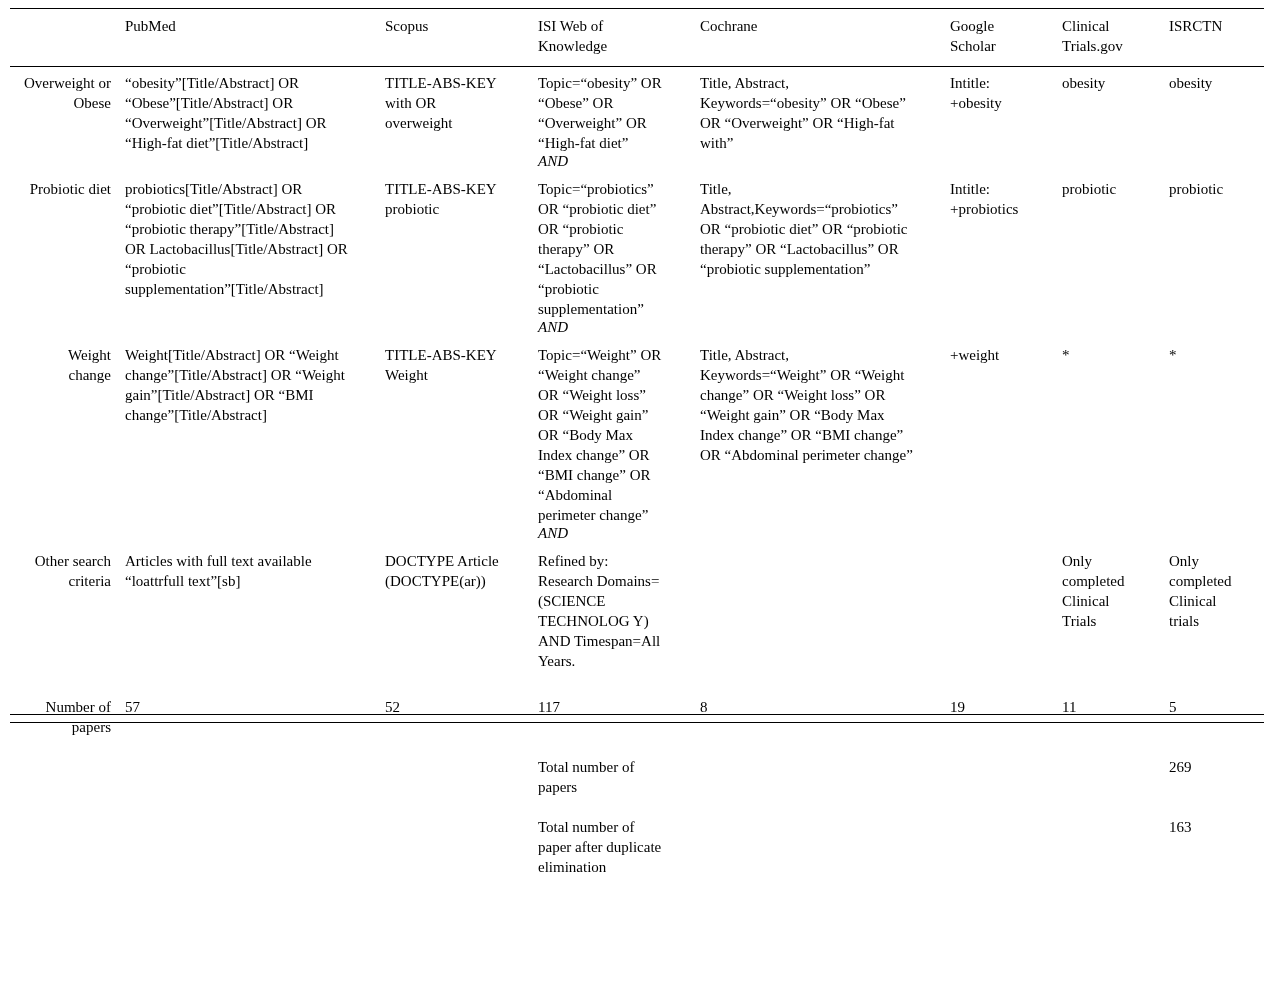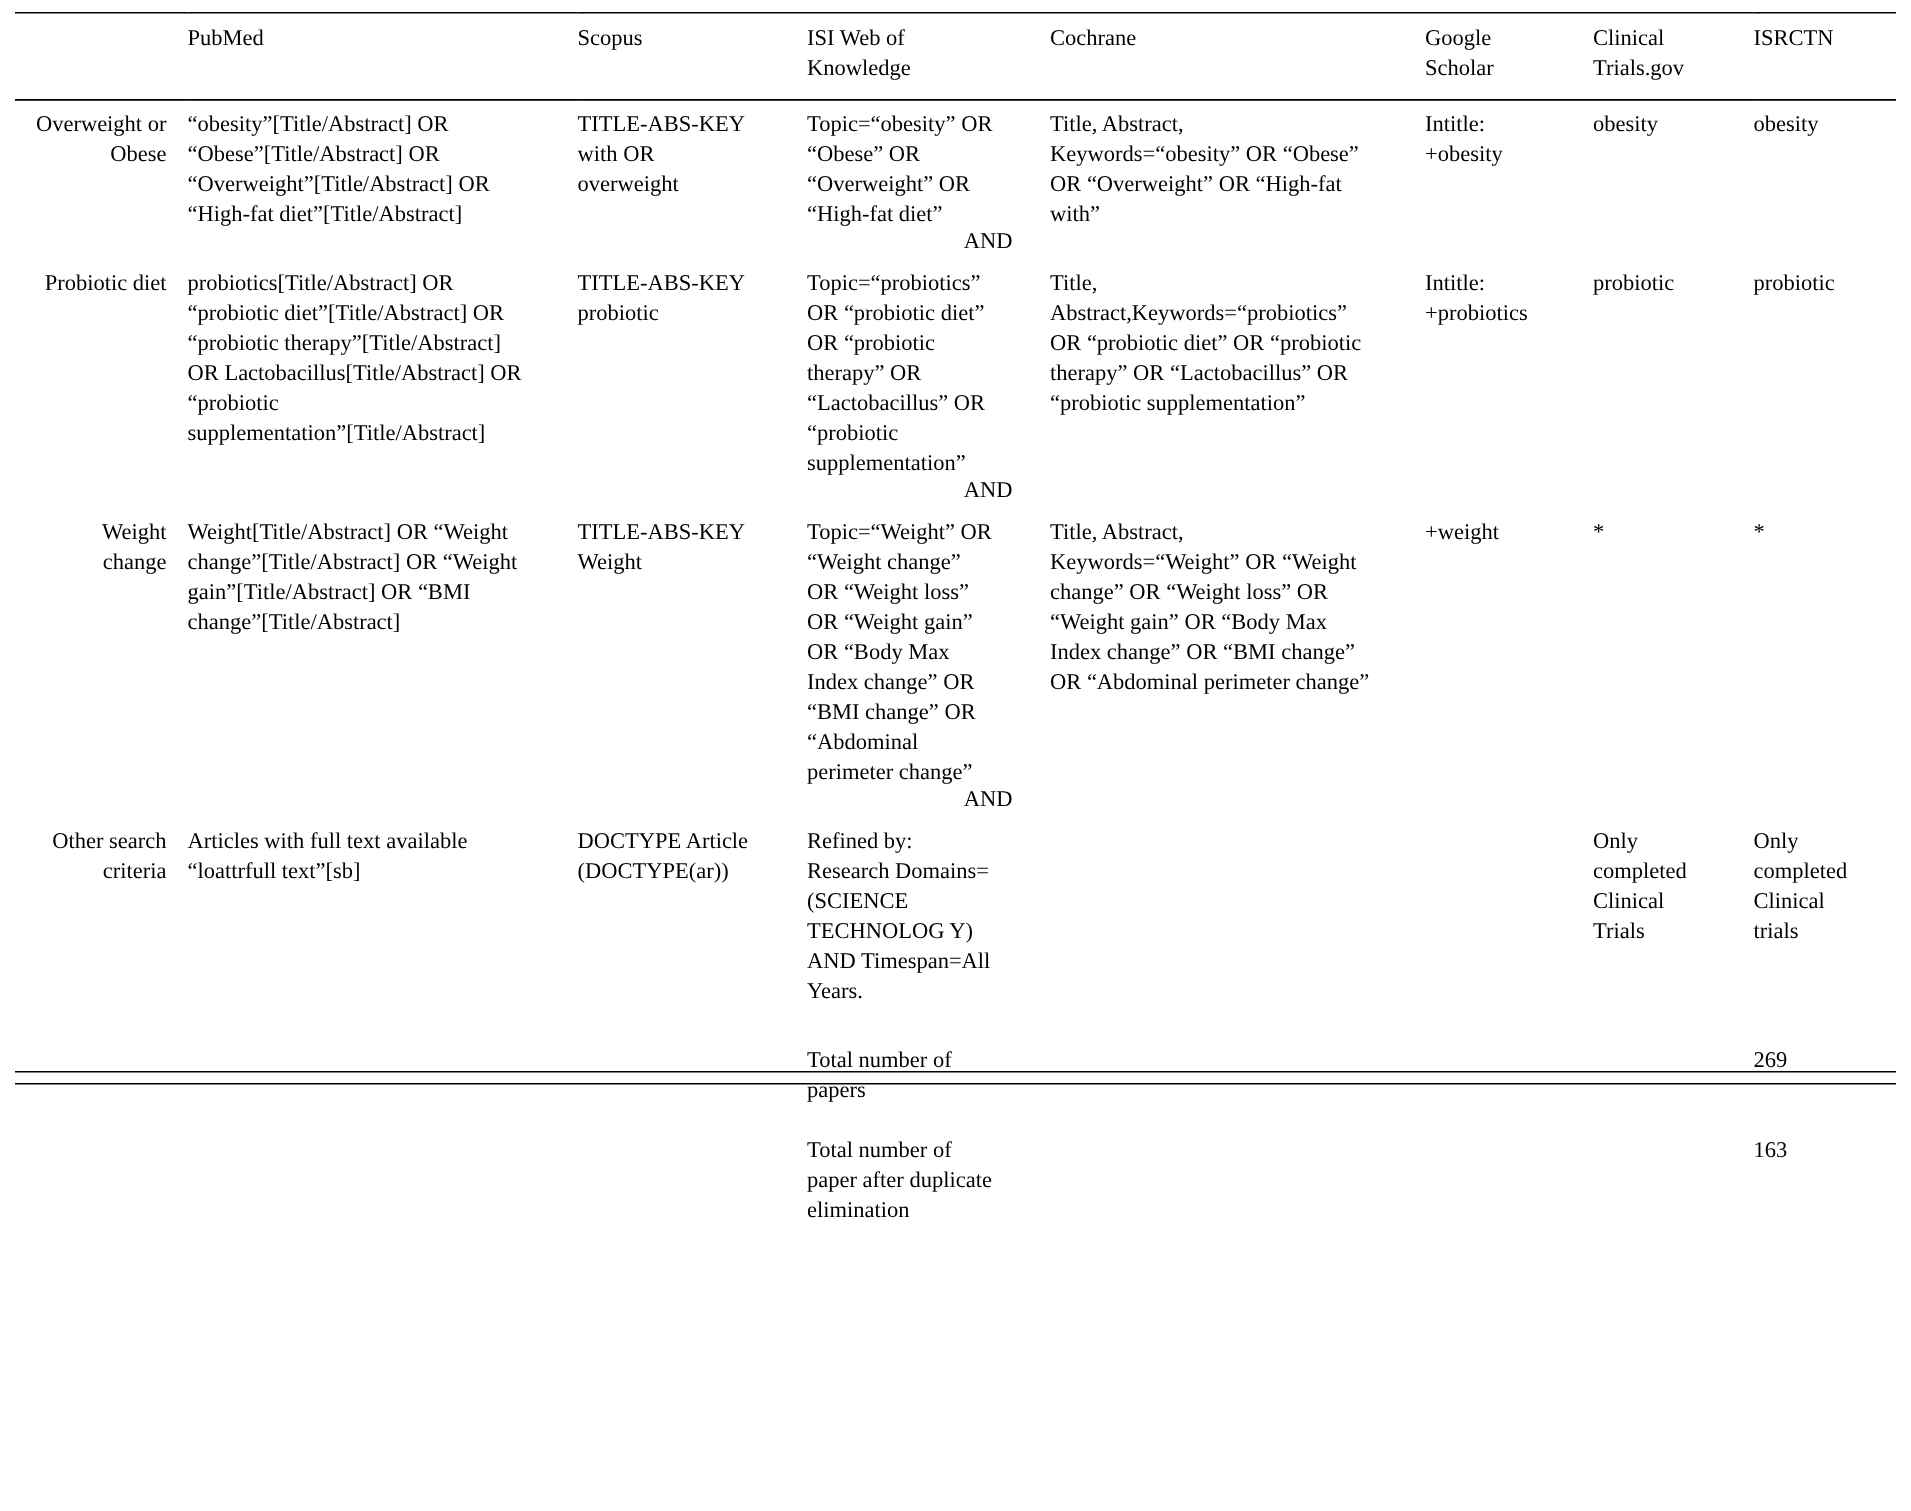--- a/index.html
+++ b/index.html
@@ -38,23 +38,24 @@
     padding: 6px 36px 20px 0;
     position: relative;
   }
   tbody tr.tight td { padding-bottom: 14px; }
   th.c0, td.c0 { padding-left: 12px; padding-right: 14px; text-align: right; }
   th.c7, td.c7 { padding-right: 20px; }
   .operator {
     position: absolute;
     bottom: 2px;
     left: 0;
-    right: 25px;
-    text-align: right;
+    right: 48px;
+    text-align: left;
     display: block;
+    font-style: italic;
   }
   .bottom-rules {
     position: absolute;
     left: 10px;
     bottom: 5px;
     width: 1254px;
   }
   .rule-a { border-top: 1.5px solid #000; }
   .rule-gap { height: 7px; }
   .rule-b { border-top: 1px solid #000; }
@@ -137,20 +138,30 @@
         <td class="c0">Other search criteria</td>
         <td>Articles with full text available “loattrfull text”[sb]</td>
         <td>DOCTYPE Article (DOCTYPE(ar))</td>
         <td>Refined by: Research Domains= (SCIENCE TECHNOLOG Y) AND Timespan=All Years.</td>
         <td></td>
         <td></td>
         <td>Only completed Clinical Trials</td>
         <td class="c7">Only completed Clinical trials</td>
       </tr>
 
+      <tr class="tight">
+        <td class="c0">Number of papers</td>
+        <td>57</td>
+        <td>52</td>
+        <td>117</td>
+        <td>8</td>
+        <td>19</td>
+        <td>11</td>
+        <td class="c7">5</td>
+      </tr>
 
       <tr class="tight">
         <td class="c0"></td>
         <td></td>
         <td></td>
         <td>Total number of papers</td>
         <td></td>
         <td></td>
         <td></td>
         <td class="c7">269</td>

